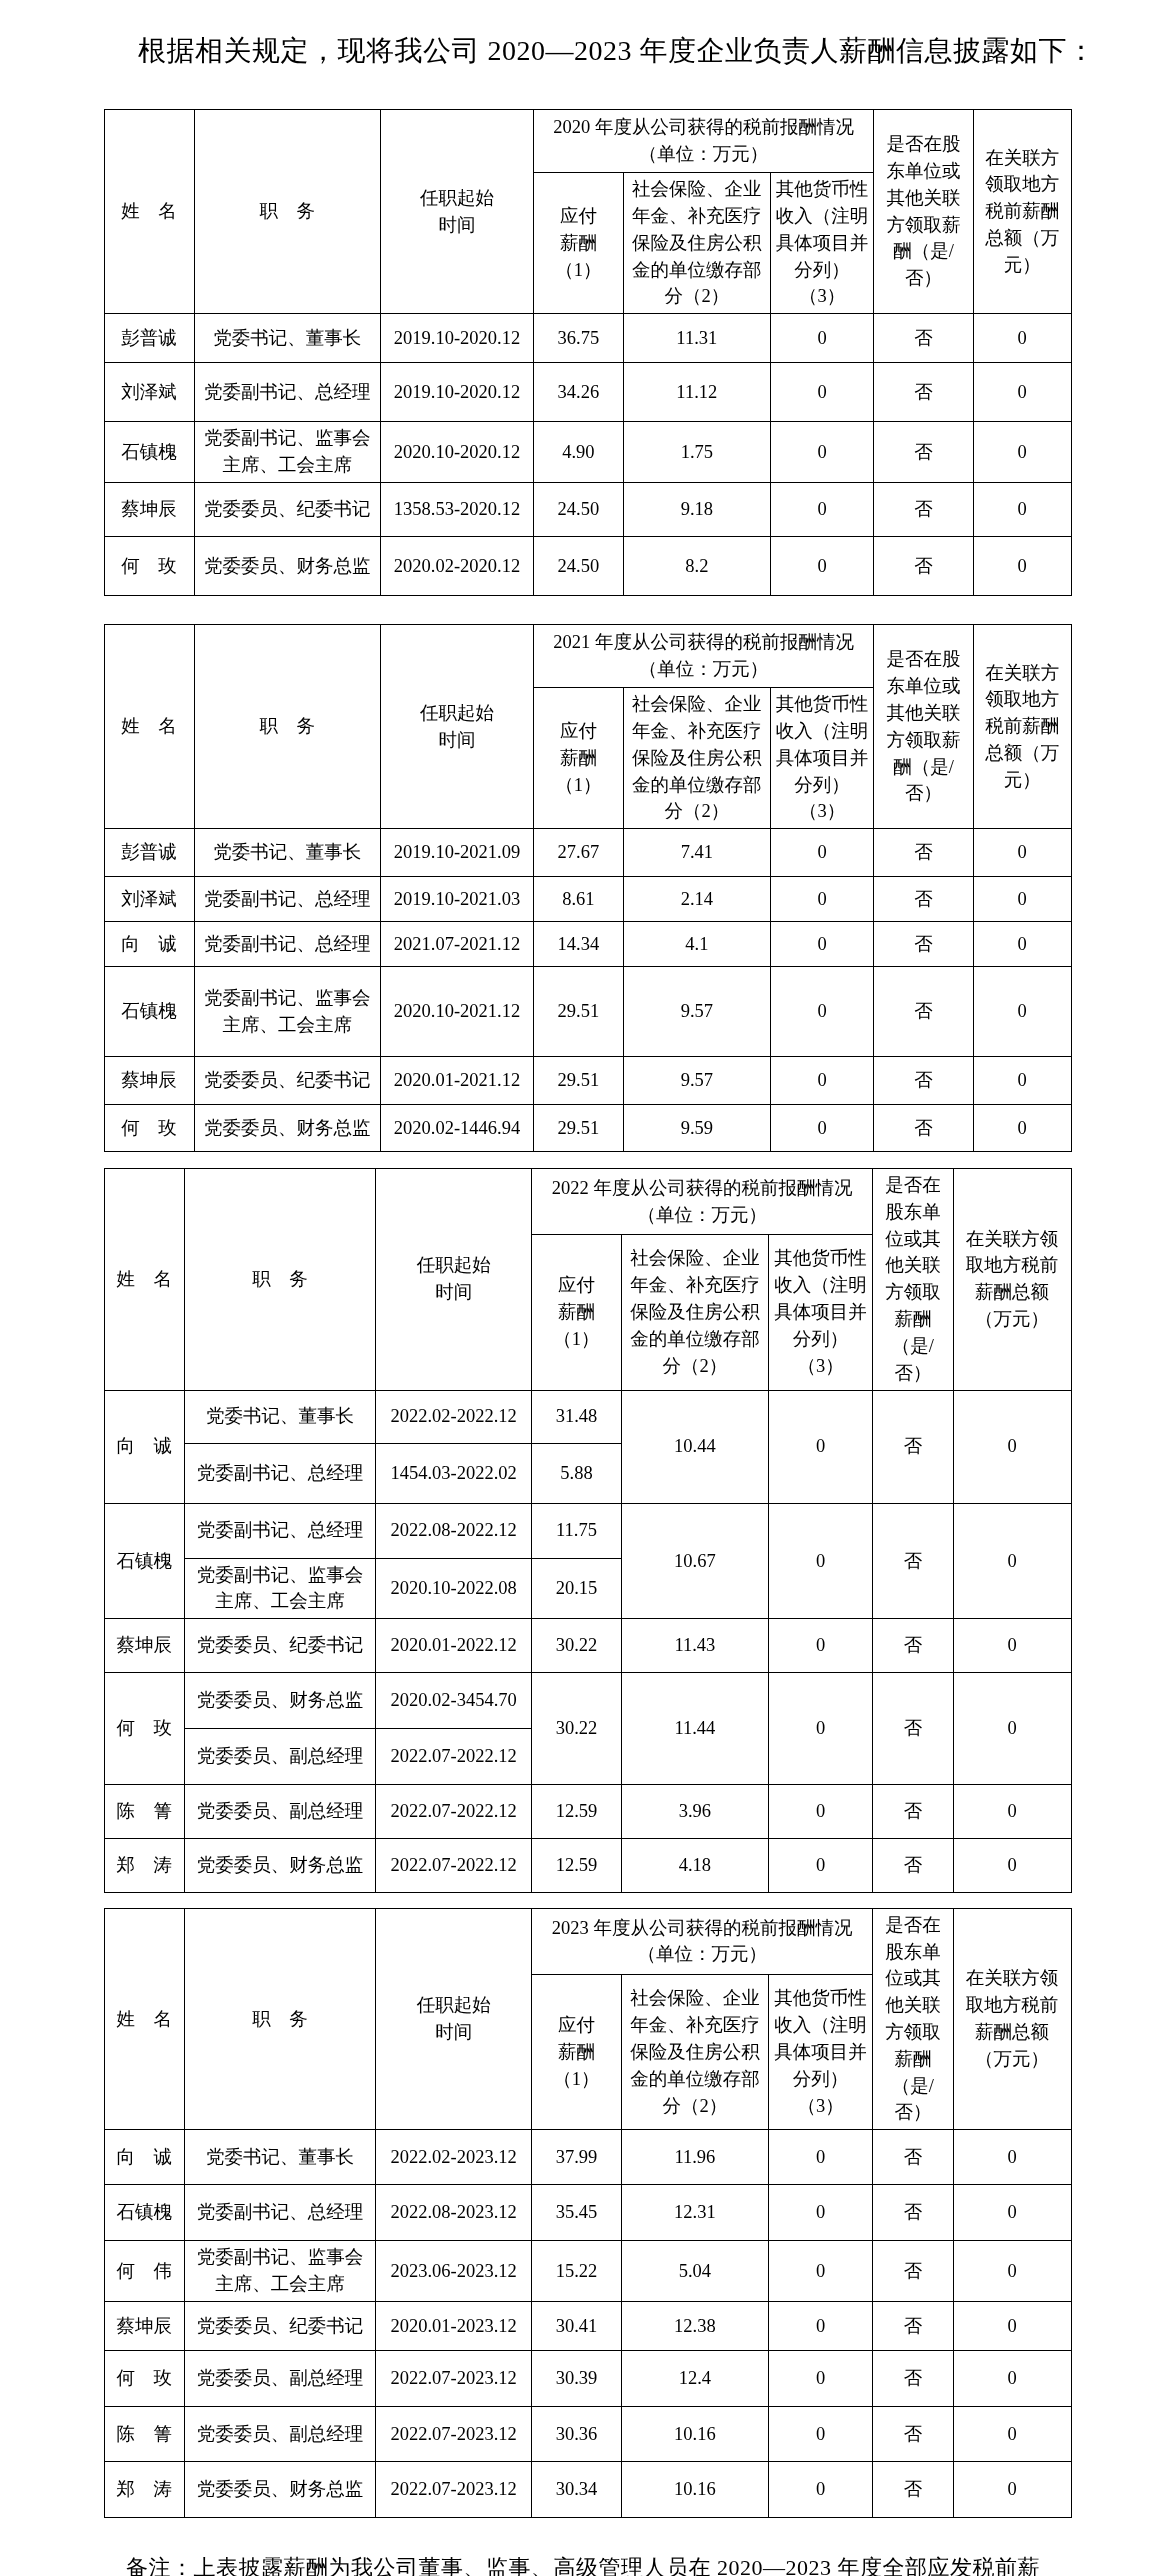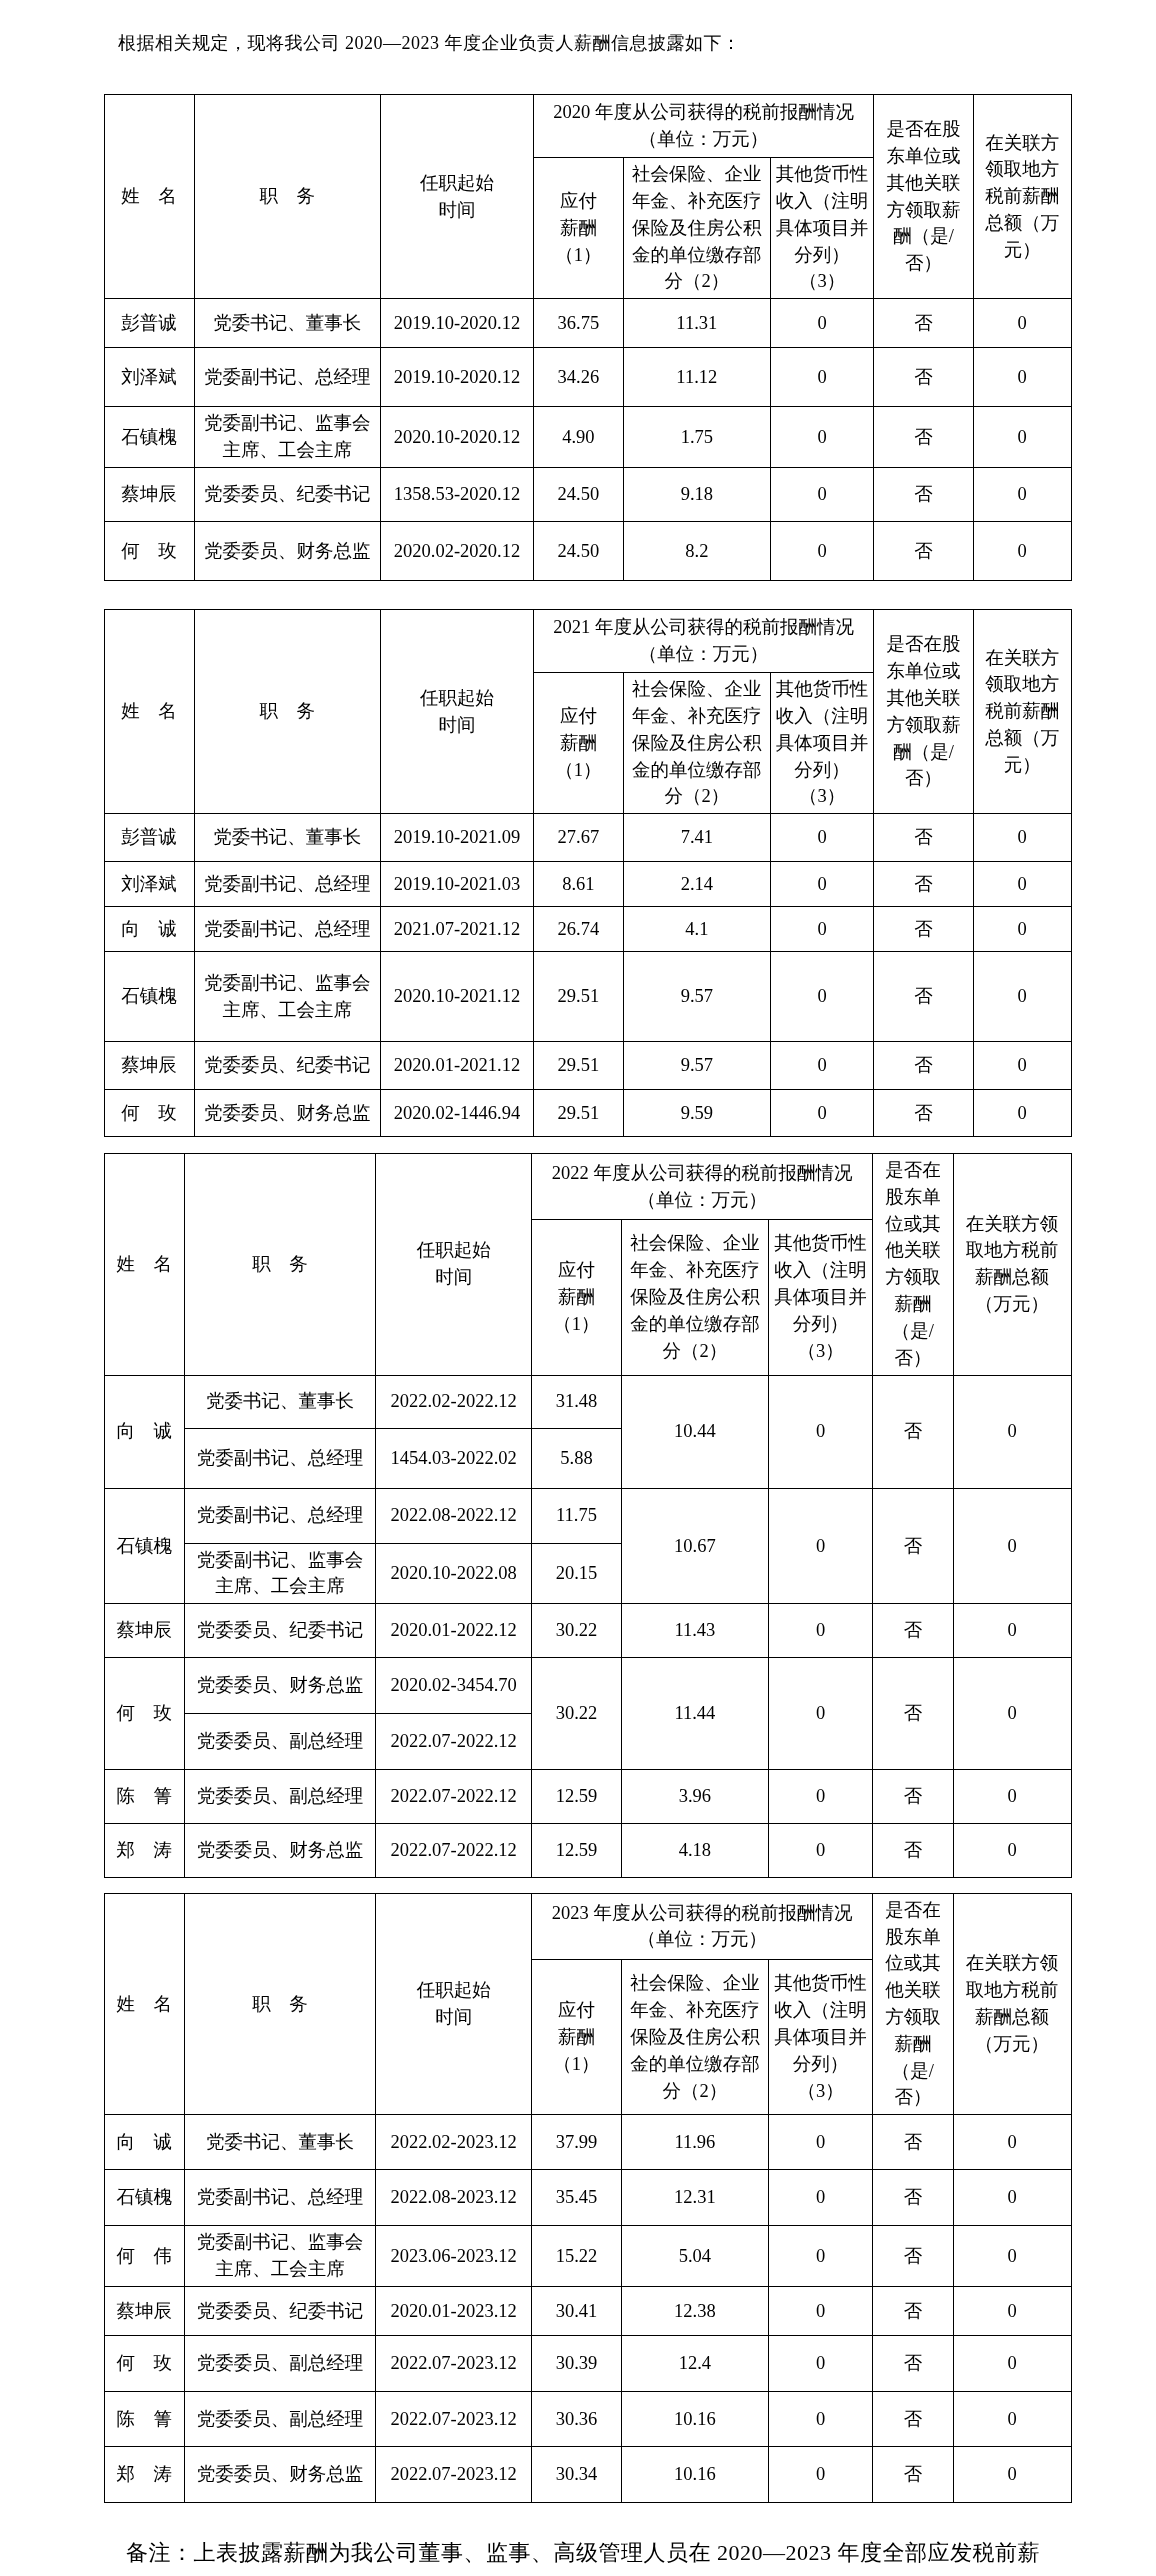--- a/index.html
+++ b/index.html
@@ -7,21 +7,21 @@
     width: 1157px; height: 2770px;
     background: #ffffff;
     color: #000;
     font-family: "Liberation Serif", "DejaVu Serif", serif;
     overflow: hidden;
   }
   .page { width: 1157px; height: 2770px; padding-left: 82px; padding-right: 44px; }
 
   .intro {
     padding-top: 30px;
-    font-size: 18px;
+    font-size: 28px;
     line-height: 1.5;
     text-indent: 2em;
     letter-spacing: 0.5px;
   }
 
   table.salary {
     border-collapse: collapse;
     table-layout: fixed;
     width: 968px;
     margin-left: 21.6px;
@@ -201,21 +201,21 @@
           <td>8.61</td>
           <td>2.14</td>
           <td>0</td>
           <td>否</td>
           <td>0</td>
         </tr>
         <tr style="height: 45px;">
           <td>向　诚</td>
           <td class="pos">党委副书记、总经理</td>
           <td>2021.07-2021.12</td>
-          <td>26.74</td>
+          <td>14.34</td>
           <td>4.1</td>
           <td>0</td>
           <td>否</td>
           <td>0</td>
         </tr>
         <tr style="height: 90px;">
           <td>石镇槐</td>
           <td class="pos">党委副书记、监事会主席、工会主席</td>
           <td>2020.10-2021.12</td>
           <td>29.51</td>

